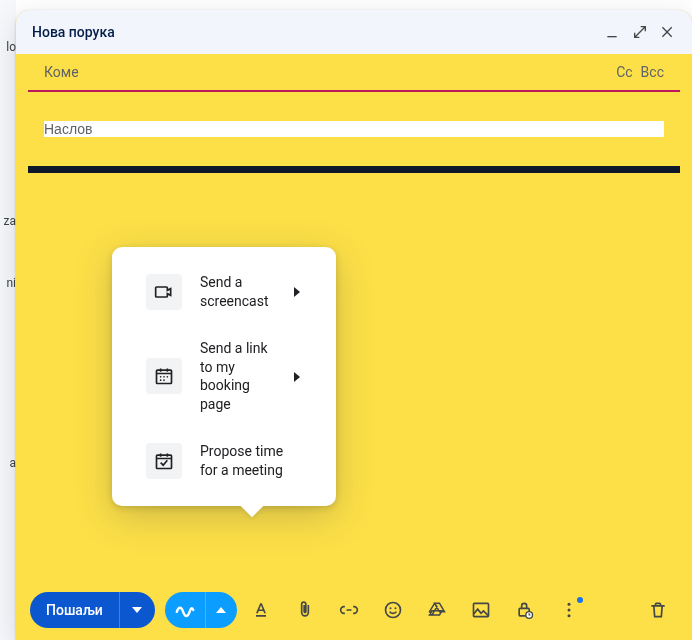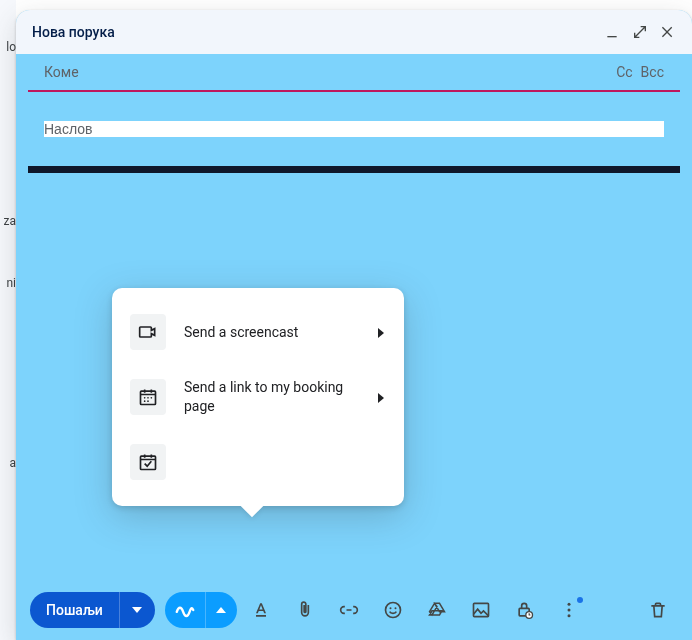--- a/index.html
+++ b/index.html
@@ -1,21 +1,21 @@
 <!DOCTYPE html>
 <html><head>
 <meta charset="utf-8">
 <style>
   * { box-sizing: border-box; margin: 0; padding: 0; }
   html, body { width: 692px; height: 640px; font-family: "Google Sans", Roboto, Arial, sans-serif; background:#fff; overflow:hidden; position:relative; }
   .bg-strip { position:absolute; left:0; top:0; width:16px; height:640px; background:#f6f8fc; color:#3c4043; font-size:12px;padding-left:6px; }
   .bg-strip span{ position:absolute; right:0; white-space:nowrap; }
   .compose {
     position:absolute; left:16px; top:10px; right:0; bottom:0;
-    background:#7dd3fc; border-radius:14px 14px 0 0; box-shadow: 0 1px 3px rgba(0,0,0,.2), 0 8px 28px rgba(60,64,67,.18);
+    background:#fde047; border-radius:14px 14px 0 0; box-shadow: 0 1px 3px rgba(0,0,0,.2), 0 8px 28px rgba(60,64,67,.18);
     display:flex; flex-direction:column;
   }
   .header {
     height:44px; background:#f2f6fc; border-radius:14px 14px 0 0;
     display:flex; align-items:center; padding:0 10px 0 16px;
     color:#041e49; font-size:14px;
   }
   .header .title{ flex:1; font-weight:500;}
   .win-btn{ width:28px; height:28px; display:flex; align-items:center; justify-content:center; color:#444746; cursor:pointer;}
   .win-btn svg{ width:16px; height:16px;}
@@ -50,23 +50,23 @@
   }
   .ext-btn{ width:40px; height:36px; display:flex; align-items:center; justify-content:center; cursor:pointer;}
   .ext-drop{ width:32px; height:36px; display:flex; align-items:center; justify-content:center; border-left:1px solid rgba(255,255,255,.25); cursor:pointer;}
   .tool-icon{
     width:40px; height:36px; display:flex; align-items:center; justify-content:center; color:#444746; cursor:pointer; position:relative;
   }
   .tool-icon svg{ width:20px; height:20px;}
   .toolbar .spacer{flex:1;}
   .more-dot{ position:absolute; top:5px; right:6px; width:6px; height:6px; background:#1a73e8; border-radius:50%;}
   .popup{
-    position:absolute; left:96px; bottom:74px; width:292px; background:#fff; border-radius:10px;
+    position:absolute; left:96px; bottom:74px; width:224px; background:#fff; border-radius:10px;
     box-shadow: 0 2px 6px rgba(0,0,0,.15), 0 10px 36px rgba(60,64,67,.25);
-    padding:12px 0;
+    padding:12px 16px;
   }
   .popup::after{
     content:""; position:absolute; bottom:-8px; left:132px; width:16px; height:16px; background:#fff; transform:rotate(45deg);
     box-shadow: 3px 3px 6px -3px rgba(0,0,0,.15);
   }
   .popup-item{
     display:flex; align-items:center; padding:14px 18px; gap:18px; cursor:pointer;
   }
   .pi-icon{
     width:36px; height:36px; background:#f1f3f4; border-radius:4px; display:flex; align-items:center; justify-content:center; color:#202124; flex-shrink:0;
@@ -150,20 +150,21 @@
             </svg></div>
       </div>
       <div class="popup-item">
         <div class="pi-icon">
           <svg viewBox="0 0 24 24">
               <rect x="3" y="5" width="18" height="16" rx="1" fill="none" stroke="currentColor" stroke-width="2"></rect>
               <path d="M3 9h18M8 3v4M16 3v4" stroke="currentColor" stroke-width="2"></path>
               <path d="M8 14l3 3 5-6" fill="none" stroke="currentColor" stroke-width="2"></path>
             </svg>
         </div>
+        <div class="pi-text">Propose time for a meeting</div>
       </div>
     </div>
 
   </div>
 
   <div class="toolbar">
     <div class="send-wrap">
       <div class="send-btn">Пошаљи</div>
       <div class="send-drop">
         <svg viewBox="0 0 10 10" width="10" height="10">

